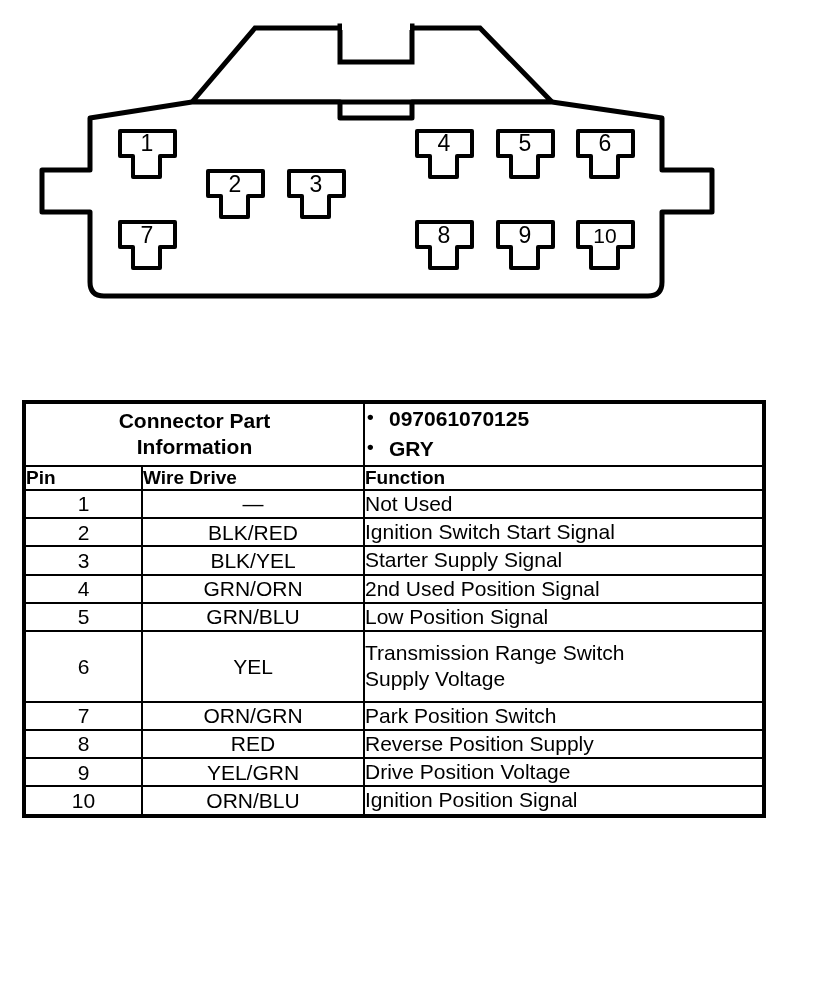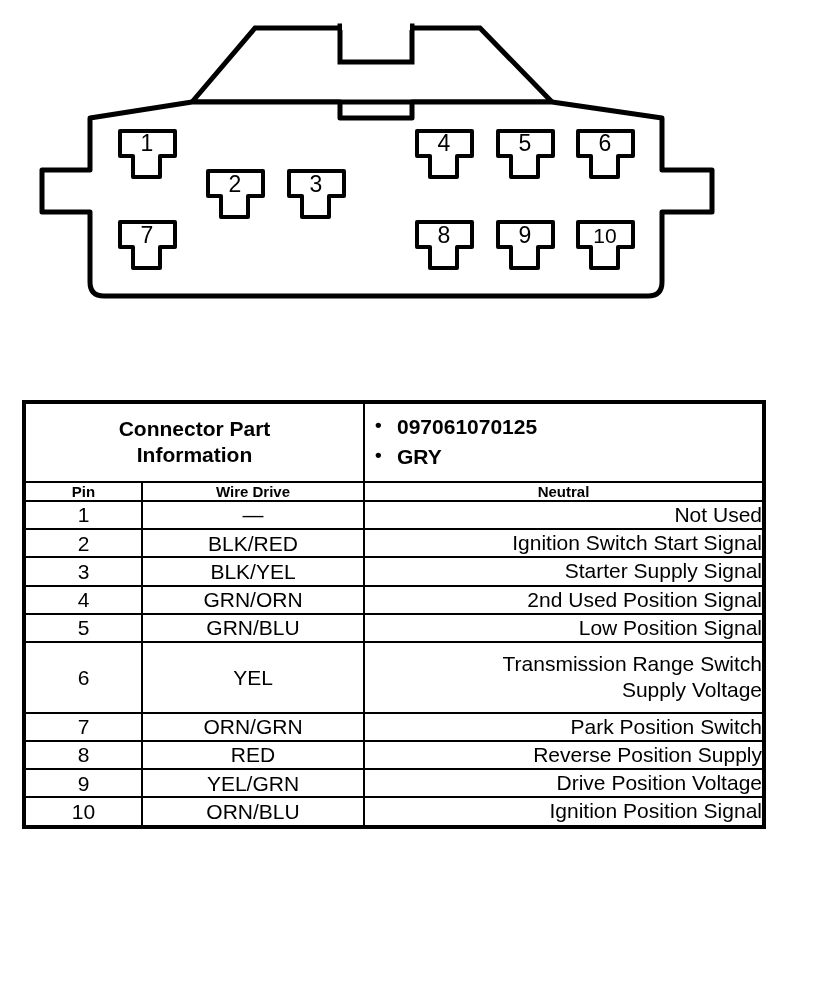--- a/index.html
+++ b/index.html
@@ -66,45 +66,45 @@
   col.c-wire  { width: 222px; }
   col.c-func  { width: 400px; }
 
   .cell-center {
     text-align: center;
     font-size: 21px;
     line-height: 1.2;
     padding: 5px 4px;
   }
   .cell-left {
-    text-align: right;
+    text-align: left;
     font-size: 21px;
     line-height: 1.25;
     padding: 5px 4px 5px 12px;
   }
   .hdr {
     font-weight: bold;
-    text-align: center;
-    font-size: 15px;
+    text-align: left;
+    font-size: 19px;
     padding: 7px 4px;
   }
   .part-info-cell {
     text-align: center;
     font-weight: bold;
     font-size: 21px;
     line-height: 1.25;
     padding: 14px 6px;
   }
   .part-list-cell {
     padding: 10px 6px 10px 24px;
     vertical-align: middle;
   }
   ul.part-list {
     list-style: none;
-    margin: 8px;
+    margin: 0;
     padding: 0;
   }
   ul.part-list li {
     font-weight: bold;
     font-size: 21px;
     line-height: 1.45;
     position: relative;
     padding-left: 24px;
   }
   ul.part-list li::before {
@@ -226,21 +226,21 @@
           <ul class="part-list">
             <li>097061070125</li>
             <li>GRY</li>
           </ul>
         </td>
       </tr>
 
       <tr>
         <td class="hdr">Pin</td>
         <td class="hdr">Wire Drive</td>
-        <td class="hdr">Neutral</td>
+        <td class="hdr">Function</td>
       </tr>
 
       <tr>
         <td class="cell-center">1</td>
         <td class="cell-center dash-mark">—</td>
         <td class="cell-left">Not Used</td>
       </tr>
       <tr>
         <td class="cell-center">2</td>
         <td class="cell-center">BLK/RED</td>

